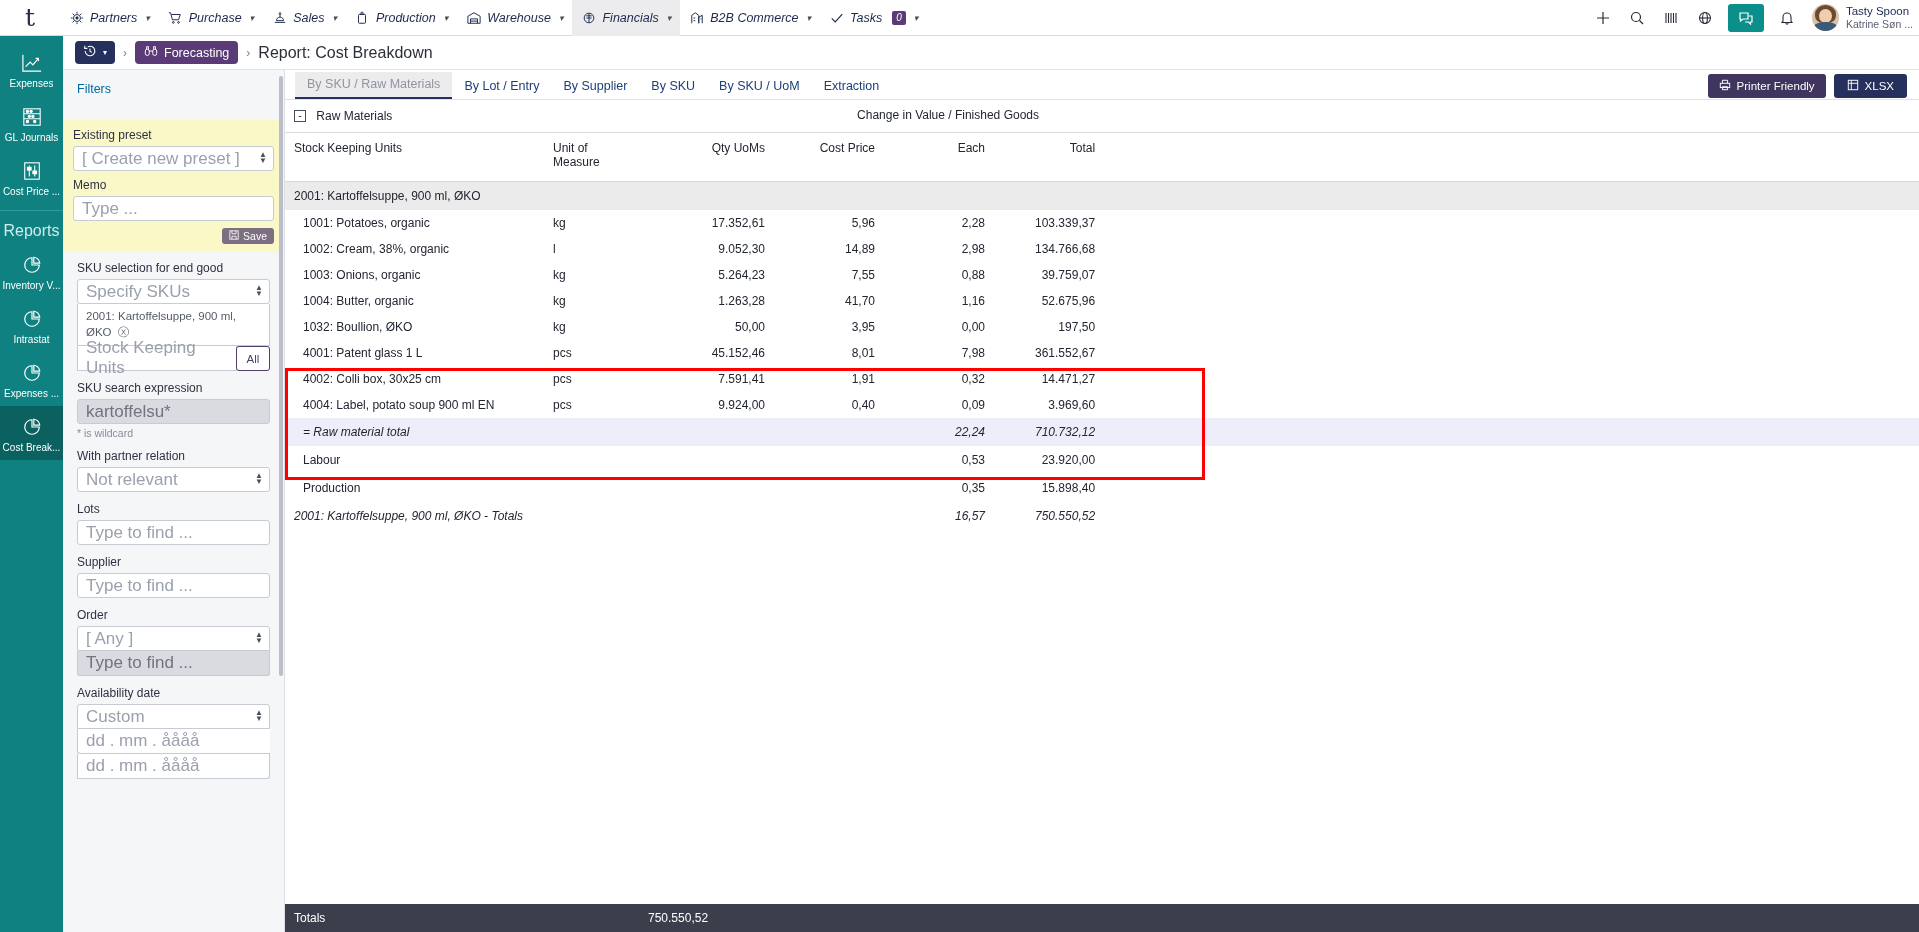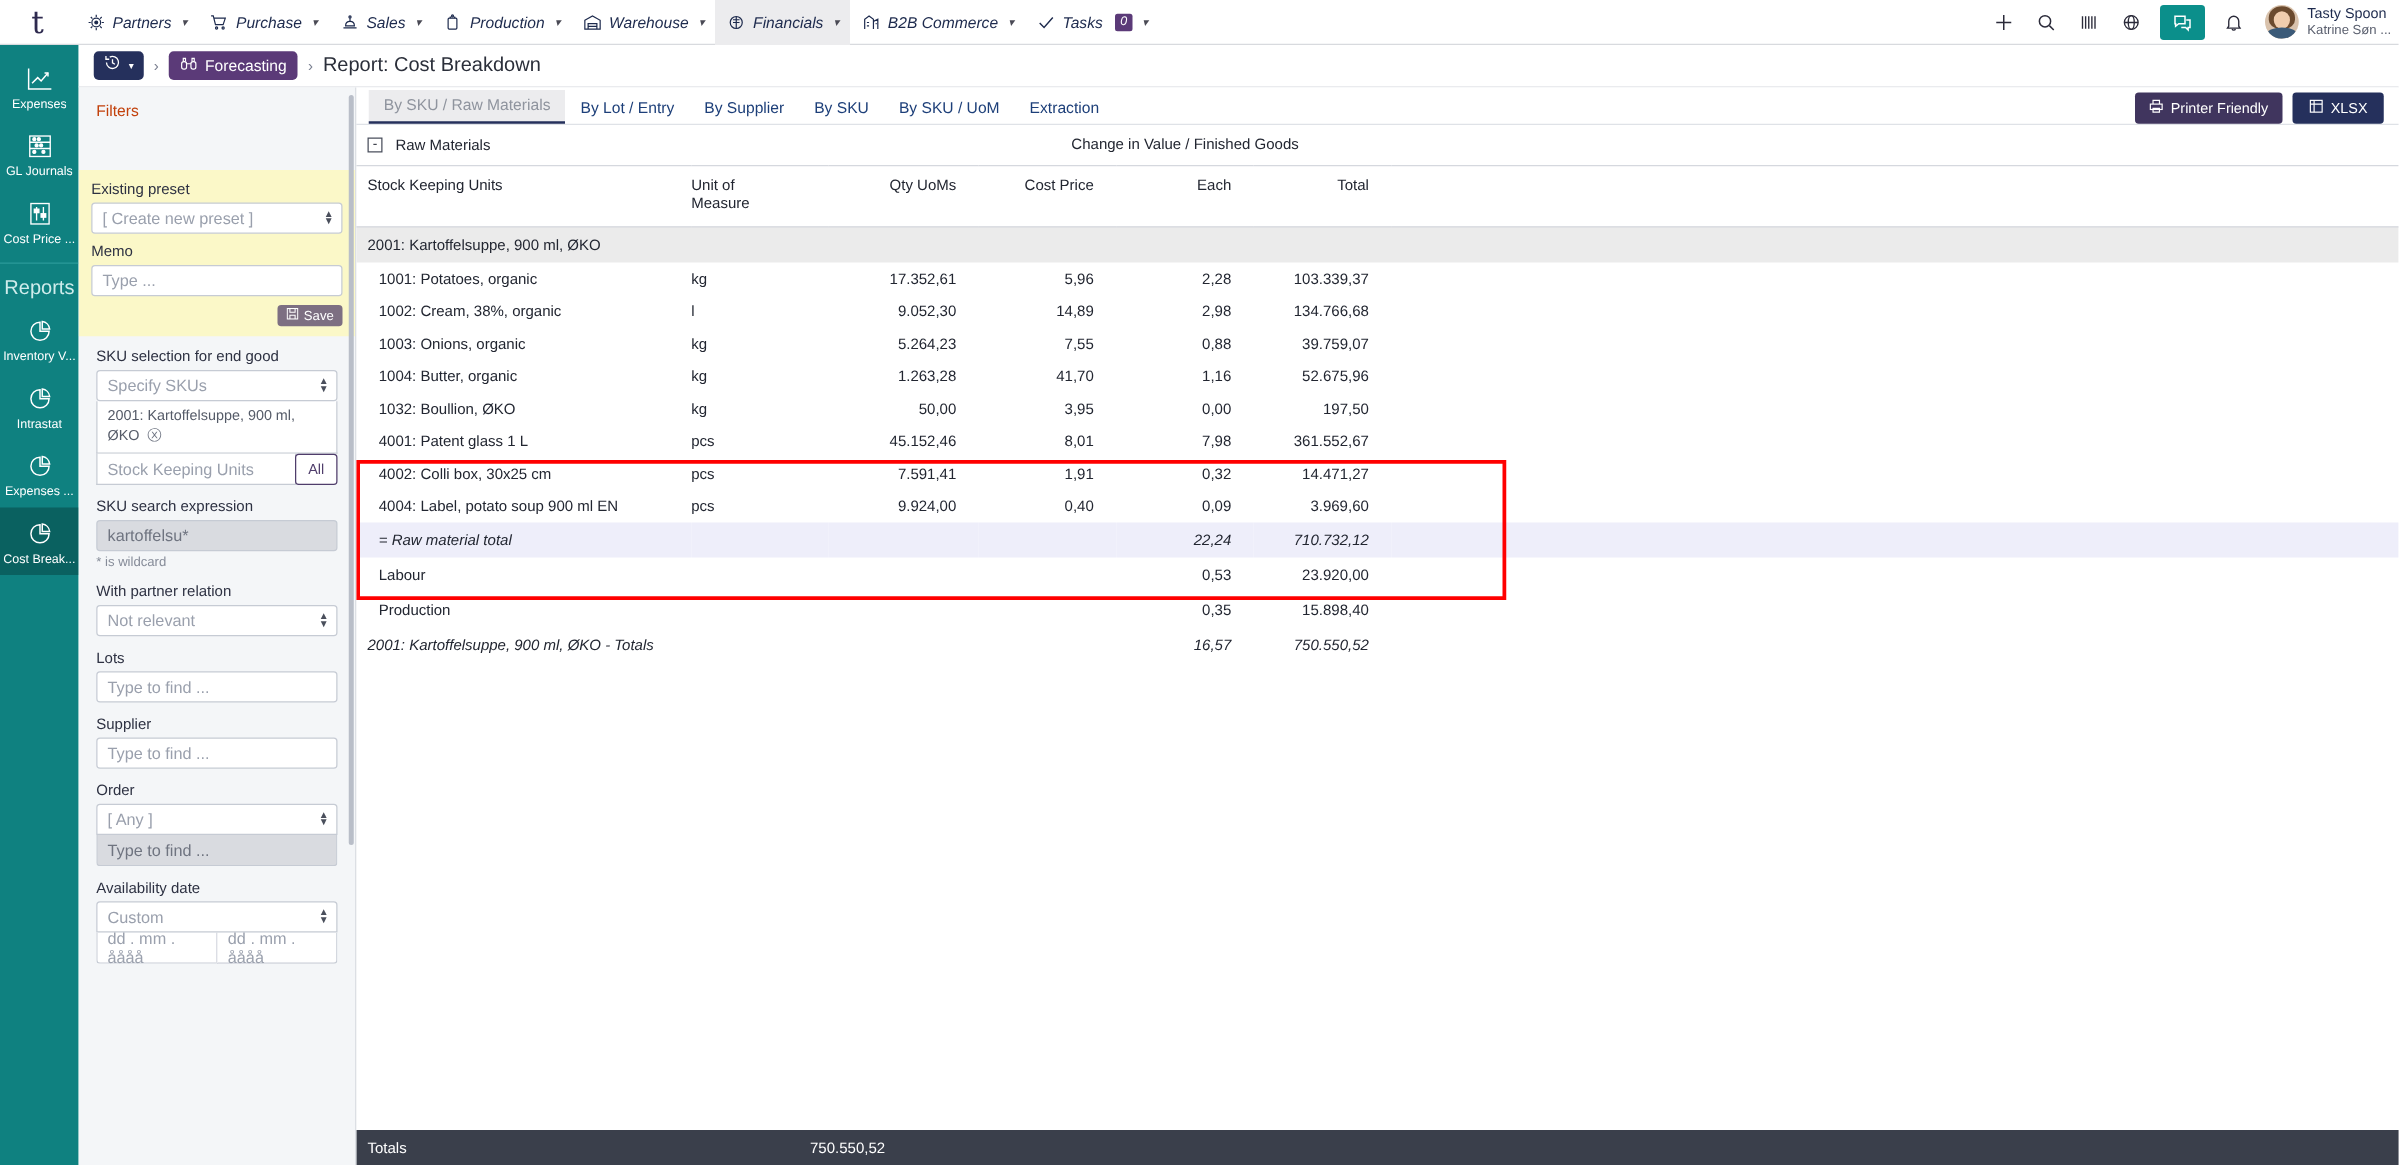--- a/index.html
+++ b/index.html
@@ -98,26 +98,26 @@
   
   .content { flex: 1; display: flex; min-height: 0; }
 
   
   .filters {
     width: 222px; min-width: 222px; background: #f4f6f8;
     border-right: 1px solid #dcdfe4; position: relative;
     overflow: hidden; padding: 0 0 0 0;
   }
   .filters-inner { padding: 12px 14px 10px 14px; }
-  .filters-title { font-size: 12.5px; color: #c2410c; margin-bottom: 30px; }
+  .filters-title { font-size: 12.5px; color: #0369a1; margin-bottom: 14px; }
   .fgroup { margin-bottom: 10px; }
   .flabel { font-size: 12px; color: #2d3142; margin-bottom: 4px; display: block; }
   .finput {
     width: 100%; height: 25px; border: 1px solid #c6cbd4; border-radius: 3px;
-    background: #fff; font-size: 13px; color: #9aa0ad;
+    background: #fff; font-size: 17px; color: #9aa0ad;
     padding: 0 22px 0 8px; font-family: "Liberation Sans", sans-serif;
     display: flex; align-items: center;
   }
   .finput.disabled { background: #d9dbe0; color: #6f7480; border-color: #c6cbd4; }
   .sel-wrap { position: relative; }
   .sel-arrows {
     position: absolute; right: 7px; top: 50%; transform: translateY(-50%);
     font-size: 8px; color: #4a4f5c; line-height: 0.85; text-align: center; pointer-events: none;
   }
   .preset-box { background: #fbf8c8; padding: 8px 10px 8px; margin: 0 0 9px 0; }
@@ -133,21 +133,21 @@
   }
   .chip-x { display: inline-block; margin-left: 3px; color: #6d7380; }
   .sku-row { display: flex; }
   .sku-row .finput { border-radius: 0; border-top: none; flex: 1; }
   .all-btn {
     width: 34px; border: 1px solid #4f3d6b; background: #fff; color: #4f3d6b;
     font-size: 11.5px; display: flex; align-items: center; justify-content: center;
     border-radius: 3px; cursor: pointer; margin-left: -1px;
   }
   .hint { font-size: 10.5px; color: #868c99; margin-top: 3px; }
-  .date-row { display: flex; gap: 0; }
+  .date-row { display: flex; gap: 0; flex-direction: column; }
   .date-row .finput { border-radius: 0; }
   .date-row .finput:first-child { border-right: none; }
   .fscroll {
     position: absolute; right: 1px; top: 6px; width: 4px; height: 600px;
     background: #b9bec8; border-radius: 2px;
   }
 
   
   .report { flex: 1; display: flex; flex-direction: column; min-width: 0; background: #fff; }
   .tabs { display: flex; align-items: flex-end; height: 30px; border-bottom: 1px solid #dfe2e7; padding-left: 10px; }

